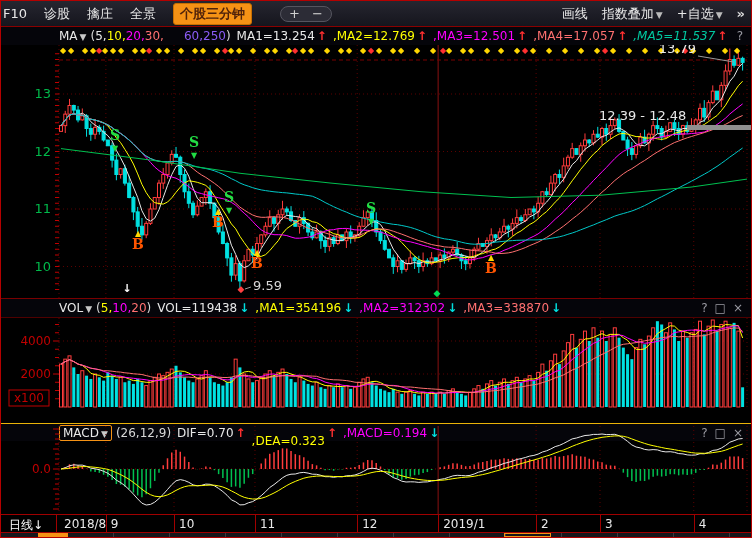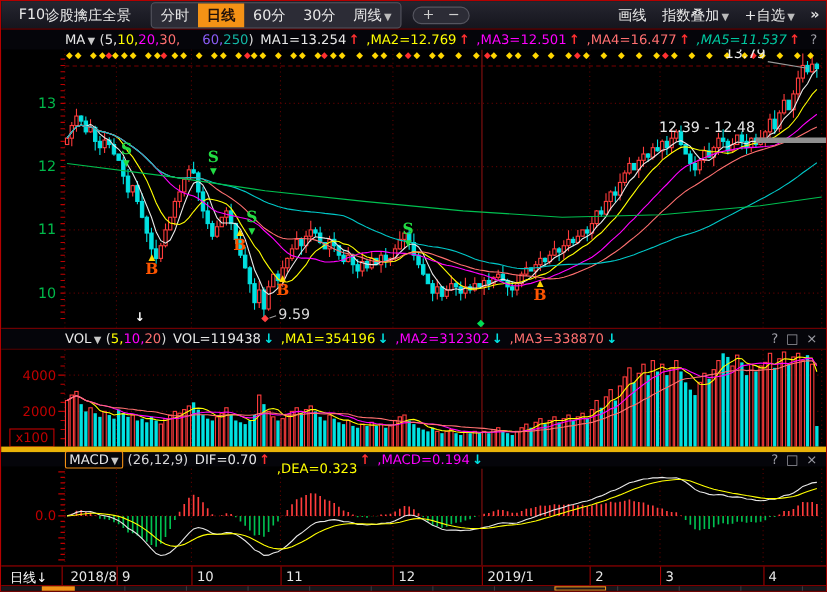--- a/index.html
+++ b/index.html
@@ -2,21 +2,21 @@
 <html><head>
 <meta charset="utf-8">
 <style>
   html,body{margin:0;padding:0;background:#222;}
   *{box-sizing:border-box;}
   .window{position:relative;width:752px;height:538px;background:#000;border:1px solid #b40000;
     font-family:"DejaVu Sans",sans-serif;overflow:hidden;color:#ddd;}
   .toolbar{position:absolute;left:0;top:0;width:100%;height:26px;
     background:linear-gradient(#262630,#15151d);border-bottom:1px solid #8a0000;
     display:flex;align-items:center;font-size:13px;}
-  .tleft{display:flex;align-items:center;gap:0;padding-left:16px;}
+  .tleft{display:flex;align-items:center;gap:17px;padding-left:2px;}
   .titem{color:#e8e8e8;cursor:pointer;white-space:nowrap;}
   .orange-btn{background:#f59215;color:#50220a;font-weight:bold;border:1px solid #c96f00;
     border-radius:3px;padding:1px 6px;}
   .tright{display:flex;align-items:center;margin-left:18px;flex:1;}
   .period-group{display:flex;align-items:center;background:#2c2c36;border:1px solid #55555f;
     border-radius:4px;overflow:hidden;}
   .pitem{padding:2px 8px;color:#e8e8e8;cursor:pointer;white-space:nowrap;}
   .pitem.active{background:#f59215;color:#23120a;font-weight:bold;}
   .zoom-pill{display:flex;align-items:center;background:#2c2c36;border:1px solid #55555f;
     border-radius:9px;margin-left:10px;padding:0 8px;gap:12px;color:#cfcfcf;height:16px;font-size:13px;}
@@ -50,29 +50,23 @@
 <body>
 
 <div class="window">
 
   <div class="toolbar">
     <div class="tleft">
       <span class="titem">F10</span>
       <span class="titem">诊股</span>
       <span class="titem">擒庄</span>
       <span class="titem">全景</span>
+      <span class="titem orange-btn">个股三分钟</span>
     </div>
     <div class="tright">
-      <div class="period-group">
-        <span class="pitem">分时</span>
-        <span class="pitem active">日线</span>
-        <span class="pitem">60分</span>
-        <span class="pitem">30分</span>
-        <span class="pitem"><span>周线</span><span class="dd">▼</span></span>
-      </div>
       <div class="zoom-pill">
         <span>+</span>
         <span>−</span>
       </div>
       <div class="tspacer"></div>
       <span class="trb">画线</span>
       <span class="trb"><span>指数叠加</span><span class="dd">▼</span></span>
       <span class="trb"><span>+自选</span><span class="dd">▼</span></span>
       <span class="collapse">»</span>
     </div>
@@ -80,29 +74,29 @@
 
   <div class="phead" id="main-header" style="top:26px;height:18px;">
       <span class="gut"></span>
       <span class="ind-name">MA<span class="dd">▼</span></span>
       <span class="ptoken" style="color: rgb(216, 216, 216);">(</span>
       <span class="ptoken" style="color: rgb(232, 232, 232);">5,</span>
       <span class="ptoken" style="color: rgb(255, 255, 0);">10,</span>
       <span class="ptoken" style="color: rgb(255, 0, 255);">20,</span>
       <span class="ptoken" style="color: rgb(255, 112, 112);">30,</span>
       <span class="ptoken" style="color: #8b5cf6; margin-left: 20px;">60,</span>
-      <span class="ptoken" style="color: #14b8a6;">250</span>
+      <span class="ptoken" style="color: #8b5cf6;">250</span>
       <span class="ptoken" style="color: rgb(216, 216, 216);">)</span>
       <span class="hitem" style="color: rgb(232, 232, 232);">MA1=13.254</span>
       <span class="harrow" style="color: rgb(255, 48, 48);">↑</span>
       <span class="hitem" style="color: rgb(255, 255, 0);">,MA2=12.769</span>
       <span class="harrow" style="color: rgb(255, 48, 48);">↑</span>
       <span class="hitem" style="color: rgb(255, 0, 255);">,MA3=12.501</span>
       <span class="harrow" style="color: rgb(255, 48, 48);">↑</span>
-      <span class="hitem" style="color: rgb(255, 112, 112);">,MA4=16.477</span>
+      <span class="hitem" style="color: rgb(255, 112, 112);">,MA4=17.057</span>
       <span class="harrow" style="color: rgb(255, 48, 48);">↑</span>
       <span class="hitem" style="color: rgb(0, 200, 160); font-style: italic;">,MA5=11.537</span>
       <span class="harrow" style="color: rgb(255, 48, 48);">↑</span>
       <span class="wicons">
         <span>?</span>
       </span>
     </div>
   <svg id="main-svg" width="752" height="253" style="top:44px;">
       <line x1="58" y1="0" x2="58" y2="253" stroke="#5c0000" stroke-width="1" stroke-dasharray="1,3"></line>
       <line x1="104.86" y1="0" x2="104.86" y2="253" stroke="#5c0000" stroke-width="1" stroke-dasharray="1,3"></line>
@@ -793,21 +787,21 @@
         <rect x="735.8399999999999" y="13.099999999999994" width="3" height="75.9" fill="#000" stroke="#ff3c3c" stroke-width="1"></rect>
         <rect x="740.0999999999999" y="69.299" width="3" height="19.700999999999993" fill="#00e1e1"></rect>
       </g>
       <polyline points="60.0,46.1 64.3,43.6 68.5,41.7 72.8,43.6 77.0,46.1 81.3,47.4 85.6,50.7 89.8,55.3 94.1,56.7 98.3,57.3 102.6,59.3 106.9,58.6 111.1,58.0 115.4,59.0 119.6,59.0 123.9,59.3 128.2,61.0 132.4,62.6 136.7,62.6 140.9,63.6 145.2,64.3 149.5,64.3 153.7,62.9 158.0,61.9 162.2,60.6 166.5,58.0 170.8,55.7 175.0,53.4 179.3,53.0 183.5,53.4 187.8,55.0 192.1,57.6 196.3,60.3 200.6,61.0 204.8,59.6 209.1,59.0 213.4,59.0 217.6,60.0 221.9,61.9 226.1,64.3 230.4,64.3 234.7,59.6 238.9,56.3 243.2,54.0 247.4,53.4 251.7,54.4 256.0,58.6 260.2,60.6 264.5,60.6 268.7,59.0 273.0,57.6 277.3,56.0 281.5,54.4 285.8,54.4 290.0,56.0 294.3,57.3 298.6,58.3 302.8,60.6 307.1,62.6 311.3,63.9 315.6,63.9 319.9,65.9 324.1,67.5 328.4,67.9 332.6,68.2 336.9,68.5 341.2,68.5 345.4,67.9 349.7,68.5 353.9,68.5 358.2,68.2 362.5,66.6 366.7,64.9 371.0,63.6 375.2,63.3 379.5,64.6 383.8,66.9 388.0,69.9 392.3,71.2 396.5,72.5 400.8,73.5 405.1,73.8 409.3,73.5 413.6,74.5 417.8,75.1 422.1,74.8 426.4,75.1 430.6,75.5 434.9,75.5 439.1,74.8 443.4,75.1 447.7,74.5 451.9,73.8 456.2,73.5 460.4,73.8 464.7,74.2 469.0,74.5 473.2,74.5 477.5,73.2 481.7,72.2 486.0,69.9 490.3,67.5 494.5,66.9 498.8,66.2 503.0,64.3 507.3,64.3 511.6,64.3 515.8,62.6 520.1,62.6 524.3,62.6 528.6,61.0 532.9,61.0 537.1,60.0 541.4,56.3 545.6,54.7 549.9,51.7 554.2,46.4 558.4,44.8 562.7,42.1 566.9,36.5 571.2,31.3 575.5,29.9 579.7,25.0 584.0,21.0 588.2,20.7 592.5,19.4 596.8,17.4 601.0,15.7 605.3,17.7 609.5,16.4 613.8,16.4 618.1,16.4 622.3,19.7 626.6,22.3 630.8,27.3 635.1,31.3 639.4,31.6 643.6,30.9 647.9,27.3 652.1,21.0 656.4,15.7 660.7,12.8 664.9,10.5 669.2,7.8 673.4,8.1 677.7,12.1 682.0,13.4 686.2,14.4 690.5,16.4 694.7,16.4 699.0,12.4 703.3,13.1 707.5,10.8 711.8,8.1 716.0,8.5 720.3,9.1 724.6,6.5 728.8,6.8 733.1,7.5 737.3,7.5 741.6,20.0" fill="none" stroke="#ffff00" stroke-width="1"></polyline>
       <polyline points="60.0,46.1 64.3,43.6 68.5,41.7 72.8,43.6 77.0,46.1 81.3,47.2 85.6,48.7 89.8,50.2 94.1,50.9 98.3,51.7 102.6,53.4 106.9,54.7 111.1,56.7 115.4,57.8 119.6,58.1 123.9,59.3 128.2,59.8 132.4,60.3 136.7,60.8 140.9,61.3 145.2,61.8 149.5,62.6 153.7,62.8 158.0,62.3 162.2,62.1 166.5,61.1 170.8,60.0 175.0,58.1 179.3,57.5 183.5,57.0 187.8,56.5 192.1,56.7 196.3,56.8 200.6,57.0 204.8,56.5 209.1,57.0 213.4,58.3 217.6,60.1 221.9,61.4 226.1,61.9 230.4,61.6 234.7,59.3 238.9,58.1 243.2,58.0 247.4,58.8 251.7,59.3 256.0,59.1 260.2,58.5 264.5,57.3 268.7,56.2 273.0,56.0 277.3,57.3 281.5,57.5 285.8,57.5 290.0,57.5 294.3,57.5 298.6,57.2 302.8,57.5 307.1,58.5 311.3,60.0 315.6,60.6 319.9,62.1 324.1,64.1 328.4,65.2 332.6,66.1 336.9,66.2 341.2,67.2 345.4,67.7 349.7,68.2 353.9,68.4 358.2,68.4 362.5,67.5 366.7,66.4 371.0,66.1 375.2,65.9 379.5,66.4 383.8,66.7 388.0,67.4 392.3,67.4 396.5,67.9 400.8,69.0 405.1,70.4 409.3,71.7 413.6,72.8 417.8,73.8 422.1,74.2 426.4,74.5 430.6,74.5 434.9,75.0 439.1,75.0 443.4,75.0 447.7,74.8 451.9,74.6 456.2,74.5 460.4,74.3 464.7,74.6 469.0,74.5 473.2,74.2 477.5,73.3 481.7,73.0 486.0,72.0 490.3,71.0 494.5,70.7 498.8,69.7 503.0,68.2 507.3,67.1 511.6,65.9 515.8,64.7 520.1,64.4 524.3,63.4 528.6,62.6 532.9,62.6 537.1,61.3 541.4,59.5 545.6,58.6 549.9,56.3 554.2,53.7 558.4,52.4 562.7,49.2 566.9,45.6 571.2,41.5 575.5,38.2 579.7,34.9 584.0,31.6 588.2,28.6 592.5,25.3 596.8,23.7 601.0,20.4 605.3,19.4 609.5,18.5 613.8,17.9 618.1,16.9 622.3,17.7 626.6,20.0 630.8,21.8 635.1,23.8 639.4,24.0 643.6,25.3 647.9,24.8 652.1,24.2 656.4,23.5 660.7,22.2 664.9,20.7 669.2,17.6 673.4,14.6 677.7,13.9 682.0,13.1 686.2,12.4 690.5,12.1 694.7,12.3 699.0,12.3 703.3,13.3 707.5,12.6 711.8,12.3 716.0,12.4 720.3,10.8 724.6,9.8 728.8,8.8 733.1,7.8 737.3,8.0 741.6,14.6" fill="none" stroke="#ff00ff" stroke-width="1"></polyline>
       <polyline points="60.0,46.1 64.3,43.6 68.5,41.7 72.8,43.6 77.0,46.1 81.3,47.2 85.6,48.7 89.8,50.2 94.1,50.9 98.3,51.7 102.6,52.7 106.9,52.8 111.1,53.2 115.4,53.8 119.6,54.1 123.9,54.8 128.2,55.2 132.4,55.8 136.7,56.1 140.9,56.5 145.2,57.6 149.5,58.6 153.7,59.7 158.0,60.0 162.2,60.1 166.5,60.2 170.8,59.9 175.0,59.2 179.3,59.1 183.5,59.1 187.8,59.1 192.1,59.6 196.3,59.8 200.6,59.6 204.8,59.3 209.1,59.1 213.4,59.1 217.6,59.1 221.9,59.5 226.1,59.5 230.4,59.1 234.7,58.0 238.9,57.5 243.2,57.5 247.4,57.6 251.7,58.1 256.0,58.7 260.2,59.3 264.5,59.4 268.7,59.1 273.0,58.8 277.3,58.3 281.5,57.8 285.8,57.7 290.0,58.1 294.3,58.4 298.6,58.1 302.8,58.0 307.1,57.9 311.3,58.1 315.6,58.3 319.9,59.7 324.1,60.8 328.4,61.4 332.6,61.8 336.9,61.9 341.2,62.2 345.4,62.6 349.7,63.3 353.9,64.2 358.2,64.5 362.5,64.8 366.7,65.2 371.0,65.7 375.2,66.0 379.5,66.3 383.8,67.0 388.0,67.5 392.3,67.8 396.5,68.1 400.8,68.7 405.1,69.0 409.3,69.0 413.6,69.4 417.8,69.9 422.1,70.3 426.4,70.6 430.6,70.9 434.9,71.2 439.1,71.4 443.4,72.0 447.7,72.6 451.9,73.2 456.2,73.7 460.4,74.1 464.7,74.4 469.0,74.5 473.2,74.3 477.5,74.2 481.7,74.0 486.0,73.5 490.3,72.9 494.5,72.7 498.8,72.1 503.0,71.3 507.3,70.8 511.6,70.2 515.8,69.4 520.1,68.9 524.3,68.2 528.6,67.3 532.9,66.8 537.1,66.0 541.4,64.6 545.6,63.4 549.9,61.7 554.2,59.8 558.4,58.6 562.7,56.8 566.9,54.5 571.2,52.0 575.5,50.4 579.7,48.1 584.0,45.5 588.2,43.6 592.5,40.8 596.8,38.7 601.0,36.4 605.3,34.3 609.5,32.1 613.8,29.7 618.1,27.5 622.3,26.3 626.6,25.8 630.8,25.2 635.1,24.6 639.4,23.8 643.6,22.8 647.9,22.1 652.1,21.3 656.4,20.7 660.7,19.5 664.9,19.2 669.2,18.8 673.4,18.2 677.7,18.9 682.0,18.5 686.2,18.9 690.5,18.5 694.7,18.2 699.0,17.9 703.3,17.7 707.5,16.6 711.8,14.9 716.0,13.5 720.3,12.4 724.6,11.5 728.8,10.6 733.1,10.0 737.3,10.1 741.6,13.4" fill="none" stroke="#ff7070" stroke-width="1"></polyline>
       <rect x="8" y="72" width="40" height="16" fill="none" stroke="#c00000"></rect>
       <text x="28" y="84" fill="#c00000" font-size="12" text-anchor="middle" font-family="&quot;DejaVu Sans&quot;,sans-serif">x100</text>
     </svg>
 
-  <div class="phead" id="macd-header" style="top:405px;height:18px;border-top:5px solid #eab308;">
+  <div class="phead" id="macd-header" style="top:422px;height:18px;border-top:1px solid #eab308;">
       <span class="gut"></span>
       <span class="ind-name boxed">MACD<span class="dd">▼</span></span>
       <span class="ptoken" style="color: rgb(216, 216, 216);">(26,12,9)</span>
       <span class="hitem" style="color: rgb(232, 232, 232);">DIF=0.70</span>
       <span class="harrow" style="color: rgb(255, 48, 48);">↑</span>
       <span class="hitem" style="color: rgb(255, 255, 0); margin-top: 16px;">,DEA=0.323</span>
       <span class="harrow" style="color: rgb(255, 48, 48);">↑</span>
       <span class="hitem" style="color: rgb(255, 0, 255);">,MACD=0.194</span>
       <span class="harrow" style="color: rgb(0, 224, 224);">↓</span>
       <span class="wicons">

